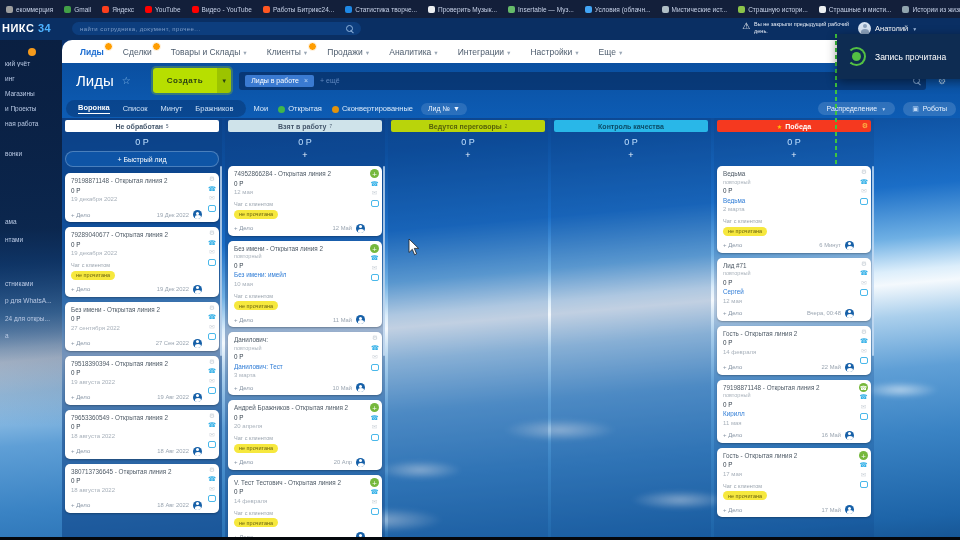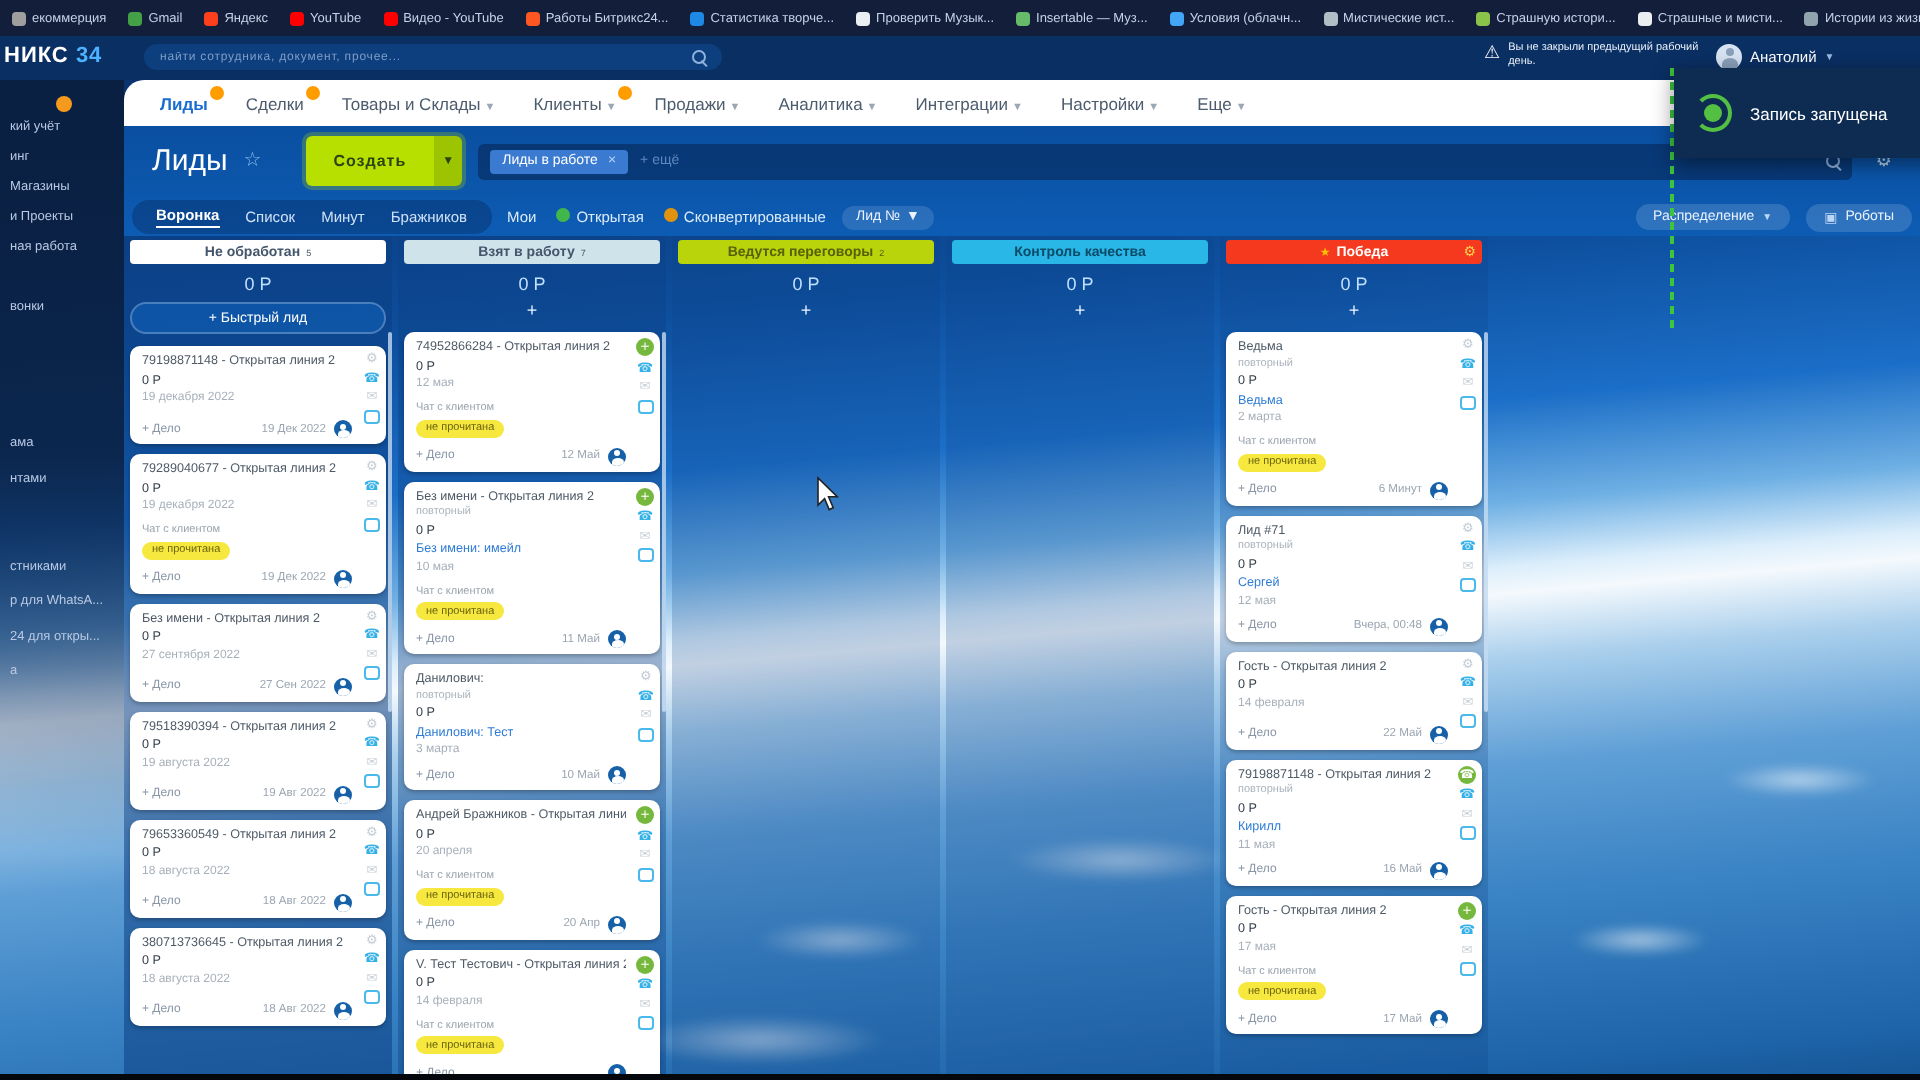--- a/index.html
+++ b/index.html
@@ -73,30 +73,30 @@
   .fchip{background:#3a7ad1;color:#fff;font-size:7px;padding:2.5px 6px;border-radius:2px;display:flex;gap:5px;align-items:center;flex:none;}
   .fchip .x{color:#bcd6f5;}
   .fhint{font-size:7px;color:#5f87bf;flex:1;}
   .hgear{font-size:9px;color:#bcd9f2;margin-left:4px;}
 
   
   .vrow{position:absolute;top:36px;left:0;width:898px;height:19px;display:flex;align-items:center;gap:8px;padding:0 4px;box-sizing:border-box;}
   .vgroup{display:flex;gap:13px;background:rgba(6,40,90,.38);border-radius:9px;padding:3px 12px;align-items:center;}
   .vtab{font-size:7.5px;color:#cfe2f7;white-space:nowrap;}
   .vtab.active{color:#fff;font-weight:bold;border-bottom:1px solid #fff;padding-bottom:1px;}
-  .qf{display:flex;align-items:flex-start;gap:3px;font-size:7.5px;color:#dcebfb;white-space:nowrap;}
+  .qf{display:flex;align-items:flex-end;gap:3px;font-size:7.5px;color:#dcebfb;white-space:nowrap;}
   .qdot{width:7px;height:7px;border-radius:50%;flex:none;}
   .sortchip{display:flex;align-items:center;gap:3px;background:rgba(230,240,255,.14);border-radius:8px;padding:2.5px 7px;font-size:7px;color:#eaf3ff;}
   .vspacer{flex:1;}
   .pill{display:flex;align-items:center;gap:4px;background:rgba(230,240,255,.16);border-radius:9px;padding:3px 9px;font-size:7px;color:#eaf3ff;white-space:nowrap;}
   .pill .pc{font-size:5px;color:#bcd6f5;}
 
   
   .kanban{position:absolute;top:118px;left:62px;width:898px;bottom:0;display:flex;gap:3px;z-index:8;overflow:hidden;}
-  .kcol{width:134px;flex:none;padding:2px 3px;box-sizing:border-box;position:relative;border-radius:2px;}
+  .kcol{width:160px;flex:none;padding:2px 3px;box-sizing:border-box;position:relative;border-radius:2px;}
   .kcol.c0{background:rgba(12,64,132,.55);}
   .kcol.c1{background:rgba(12,64,132,.38);}
   .kcol.c2,.kcol.c3,.kcol.c4{background:rgba(12,64,132,.22);}
   .kscroll{position:absolute;right:0;top:48px;width:2px;height:190px;background:rgba(210,230,250,.75);border-radius:1px;}
   .khead{height:12px;border-radius:2px;font-size:7px;font-weight:bold;display:flex;align-items:center;justify-content:center;gap:3px;white-space:nowrap;overflow:hidden;}
   .khead sup{font-size:4.5px;font-weight:normal;}
   .khead.white{background:#fff;color:#44566b;}
   .khead.pale{background:#cfe3ea;color:#44566b;}
   .khead.lime{background:#b9d40b;color:#56610a;}
   .khead.cyan{background:#29b7e8;color:#0b4b66;}
@@ -631,21 +631,21 @@
             <span class="cav"></span>
           </div>
         </div>
         <div class="kscroll"></div>
       </div>
     </div>
 
   <div class="dashline"></div>
   <div class="notif">
     <span class="rec"></span>
-    <span class="ntext">Запись запущена</span>
+    <span class="ntext">Запись прочитана</span>
   </div>
 
   <div class="cursor">
     <svg width="12" height="18" viewBox="0 0 12 18">
         <path d="M1 1 L1 14.5 L4.3 11.3 L6.6 16.8 L8.6 15.9 L6.3 10.4 L10.6 10.4 Z" fill="#ffffff" stroke="#222" stroke-width="0.8"></path>
       </svg>
   </div>
 
   <div class="bottom-edge"></div>
 </div>

